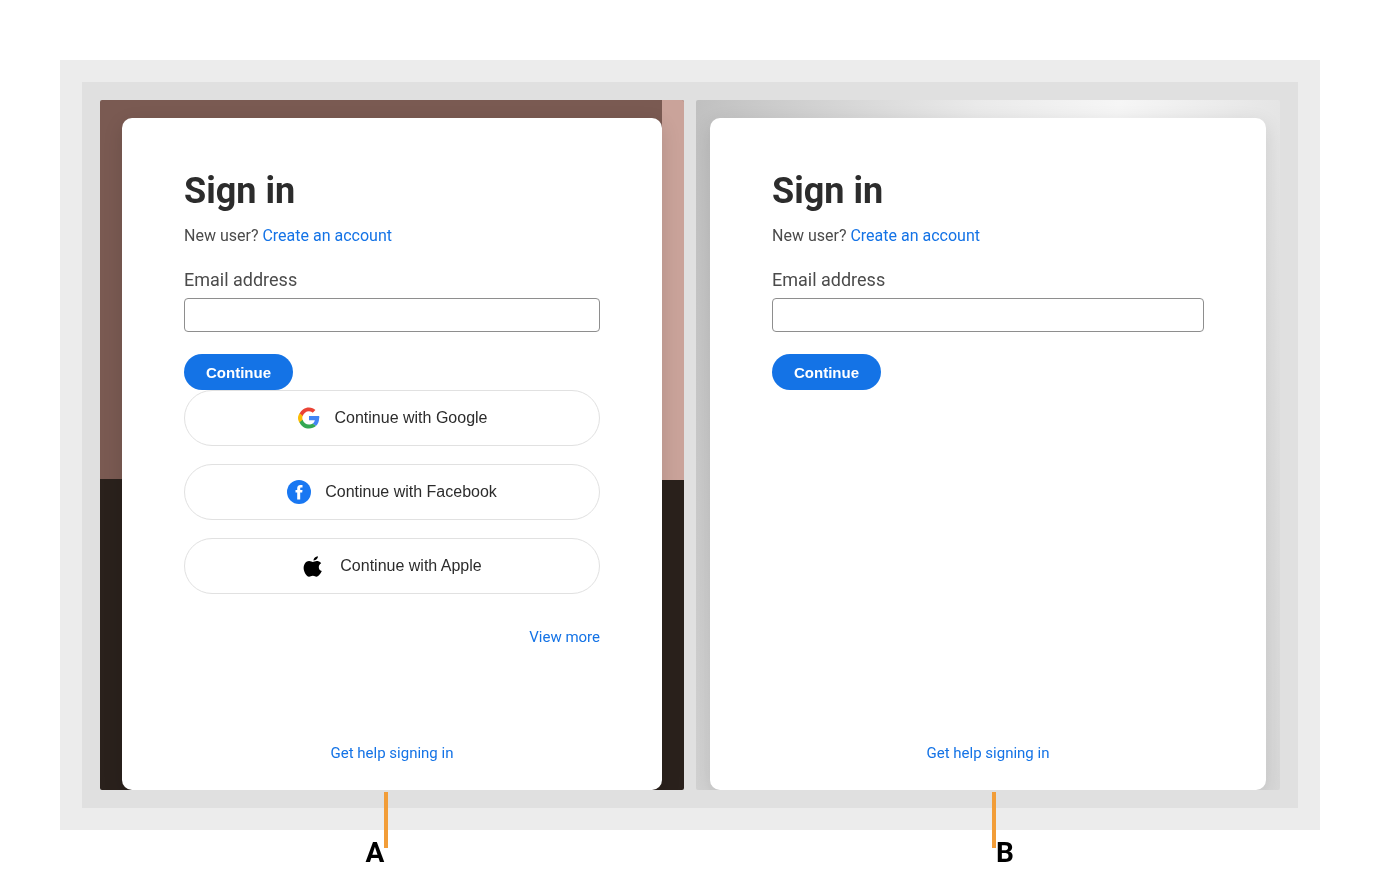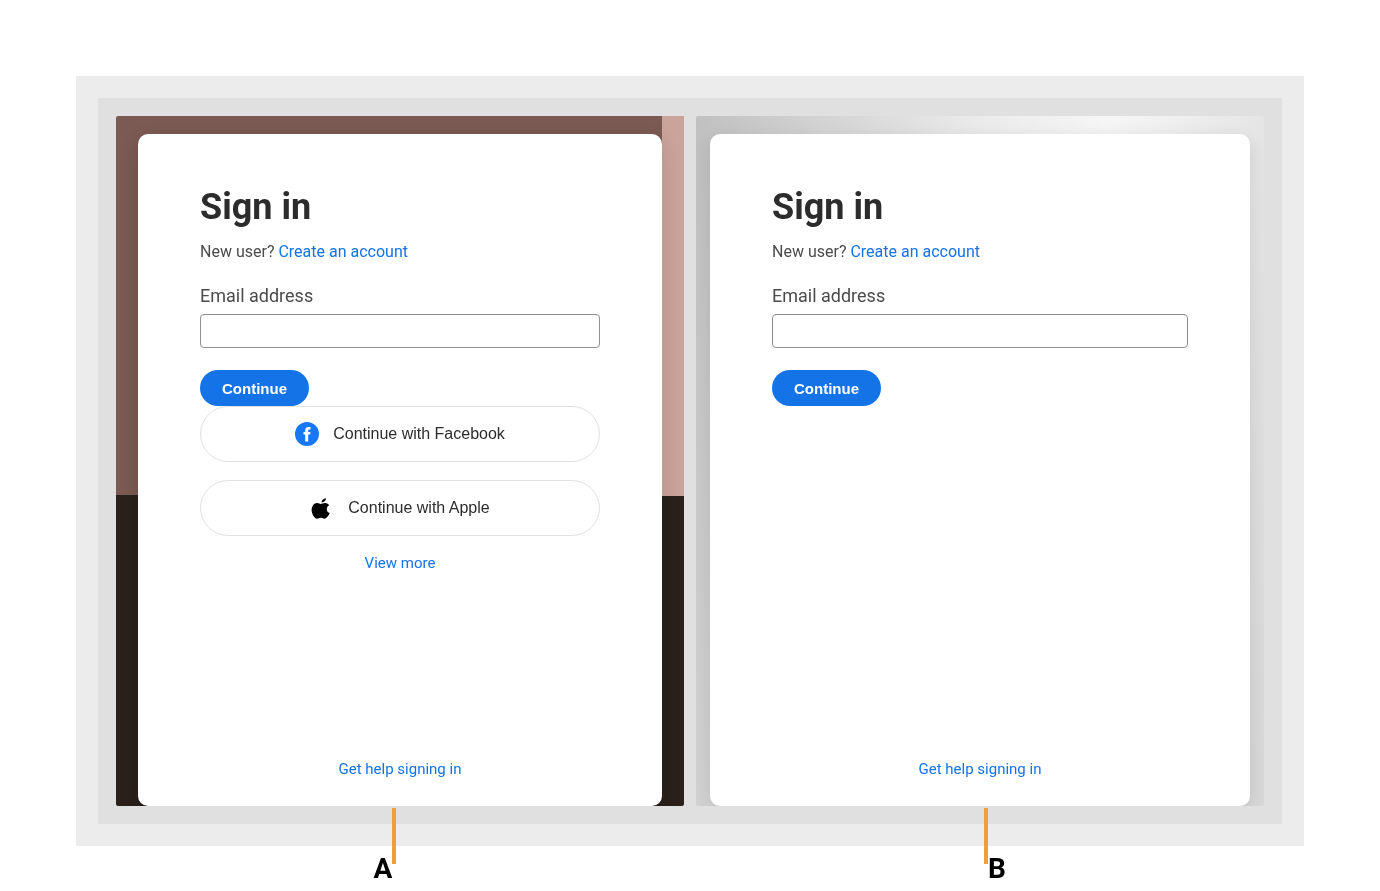--- a/index.html
+++ b/index.html
@@ -5,21 +5,21 @@
   * { box-sizing: border-box; margin: 0; padding: 0; }
   html, body { width: 1380px; height: 891px; }
   body {
     font-family: -apple-system, BlinkMacSystemFont, "Segoe UI", Roboto, "Helvetica Neue", Arial, sans-serif;
     background: #ffffff;
     color: #2c2c2c;
   }
   .page {
     width: 1380px;
     height: 891px;
-    padding: 76px;
+    padding: 60px;
     background: #ffffff;
   }
   .outer {
     width: 100%;
     height: 770px;
     background: #ececec;
     padding: 22px;
     position: relative;
   }
   .inner {
@@ -145,25 +145,25 @@
     border-radius: 28px;
     background: #ffffff;
     font-size: 16px;
     font-weight: 500;
     color: #2c2c2c;
     cursor: pointer;
     margin-bottom: 18px;
   }
   .sso-btn .icon { width: 24px; height: 24px; display: inline-flex; align-items: center; justify-content: center; }
   .view-more {
-    text-align: center;
+    text-align: right;
     color: #1473e6;
     font-size: 15px;
     cursor: pointer;
-    margin-top: 0;
+    margin-top: 16px;
   }
   .help-link {
     margin-top: auto;
     padding-top: 20px;
     color: #1473e6;
     font-size: 15px;
     cursor: pointer;
     text-align: center;
   }
   .callout {
@@ -199,20 +199,31 @@
             <p class="subline">
               <span>New user? </span><a href="#">Create an account</a>
             </p>
             <label class="field-label">Email address</label>
             <input class="field-input" type="text" value="" style="">
             <div class="btn-row">
               <button class="btn-primary">Continue</button>
             </div>
 
 
+            <button class="sso-btn">
+              <span class="icon">
+                <svg width="22" height="22" viewBox="0 0 48 48">
+                  <path fill="#EA4335" d="M24 9.5c3.9 0 6.6 1.7 8.1 3.1l5.9-5.9C34.5 3.3 29.8 1 24 1 14.8 1 6.9 6.6 3.3 14.7l6.9 5.4C12 14 17.5 9.5 24 9.5z"></path>
+                  <path fill="#4285F4" d="M46.5 24.5c0-1.6-.1-3.2-.4-4.7H24v9h12.7c-.5 3-2.2 5.5-4.7 7.2l7.2 5.6c4.2-3.9 6.8-9.7 6.8-17.1z"></path>
+                  <path fill="#FBBC05" d="M10.2 28.1c-.5-1.4-.8-2.9-.8-4.6s.3-3.2.8-4.6l-6.9-5.4C1.2 17.2 0 20.5 0 24s1.2 6.8 3.3 10.5l6.9-5.4z"></path>
+                  <path fill="#34A853" d="M24 47c6.2 0 11.4-2 15.2-5.5l-7.2-5.6c-2 1.4-4.7 2.3-8 2.3-6.5 0-12-4.5-13.8-10.6l-6.9 5.4C6.9 41.4 14.8 47 24 47z"></path>
+                </svg>
+              </span>
+              <span>Continue with Google</span>
+            </button>
 
             <button class="sso-btn">
               <span class="icon">
                 <svg width="24" height="24" viewBox="0 0 24 24">
                   <circle cx="12" cy="12" r="12" fill="#1877F2"></circle>
                   <path fill="#fff" d="M15.5 12.5h-2.3v7h-3v-7H8.5V10h1.7V8.4c0-1.9 1-3.4 3.3-3.4h2v2.5h-1.4c-.7 0-.9.3-.9.9V10h2.3l-.3 2.5z"></path>
                 </svg>
               </span>
               <span>Continue with Facebook</span>
             </button>

